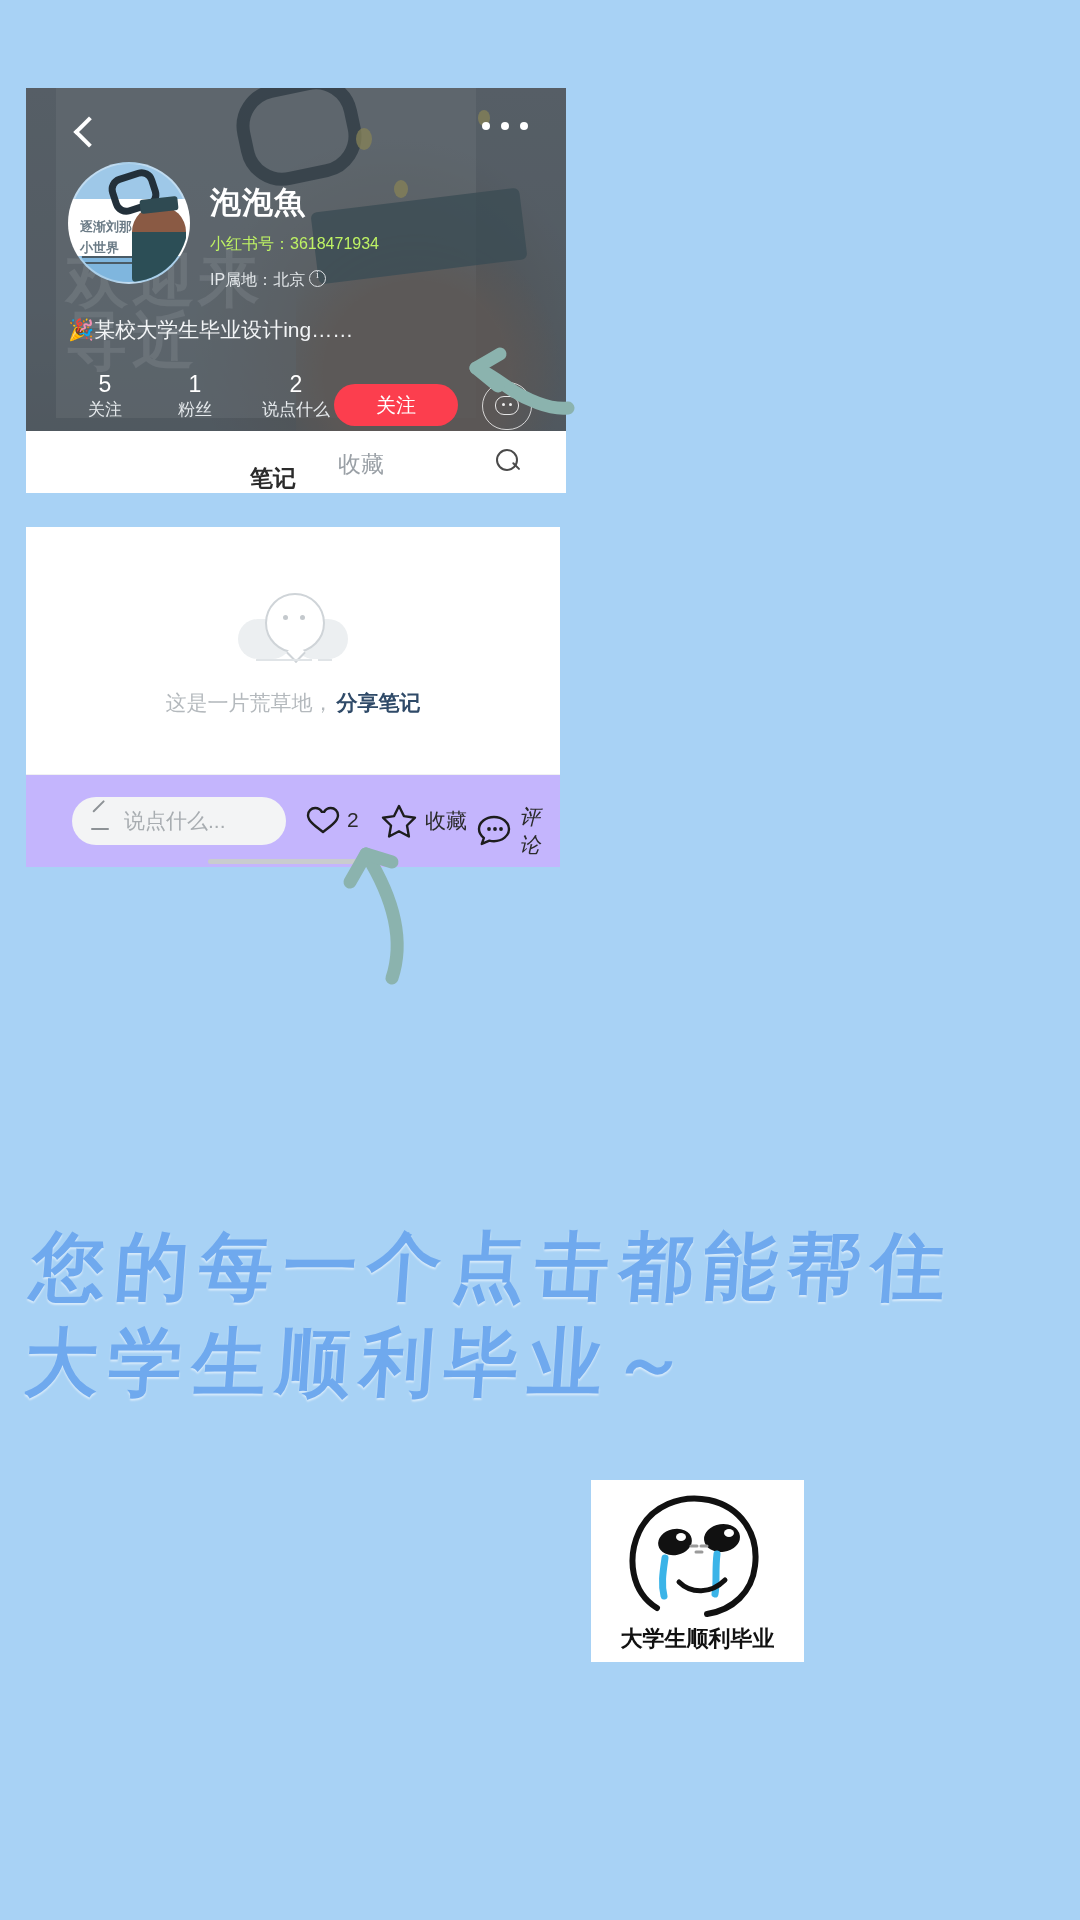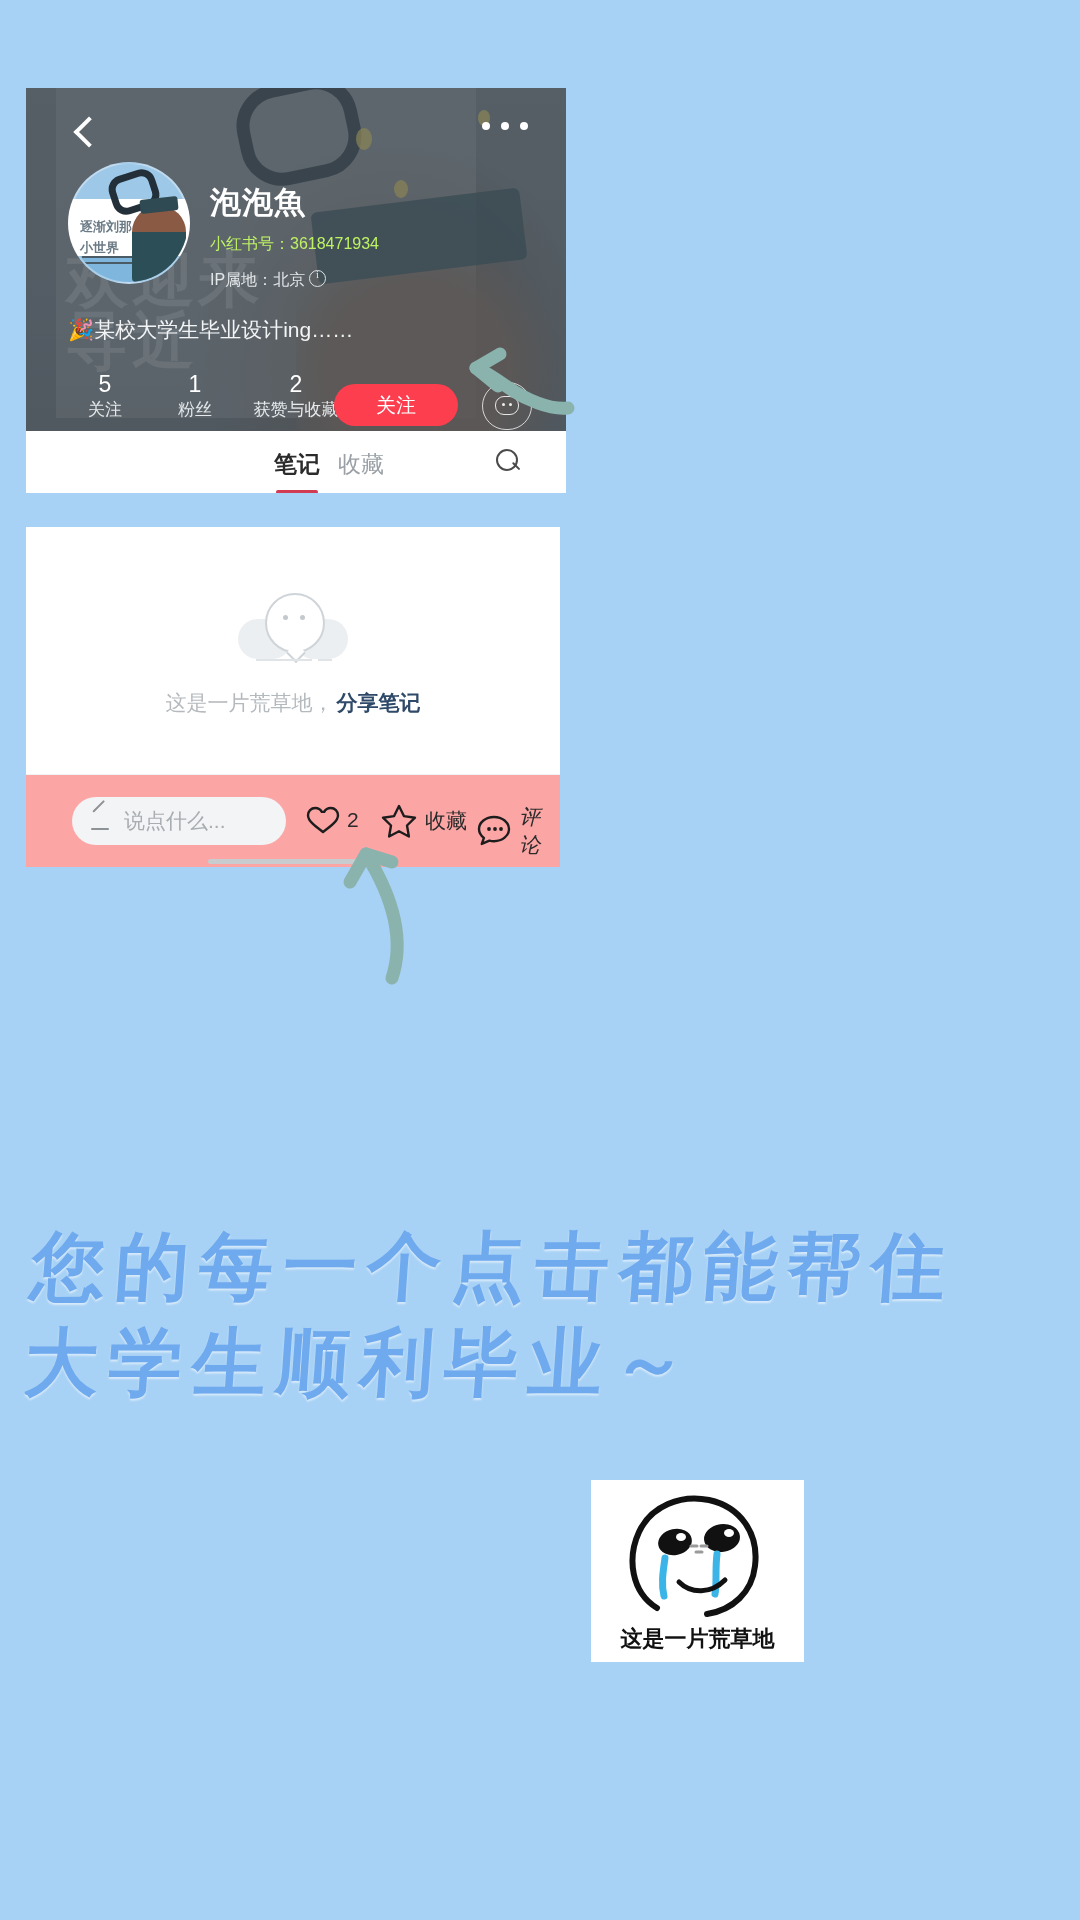--- a/index.html
+++ b/index.html
@@ -128,21 +128,21 @@
     display:flex;align-items:center;
   }
   .tab{
     font-size:23px;color:#9aa0a6;cursor:pointer;position:relative;padding-bottom:2px;
   }
   .tab.active{color:#2b2b2b;font-weight:700;}
   .tab.active:after{
     content:"";position:absolute;left:50%;transform:translateX(-50%);bottom:-12px;
     width:42px;height:4px;border-radius:2px;background:#d13c52;
   }
-  .tab-notes{position:absolute;left:224px;top:18px;margin-left:24px;}
+  .tab-notes{position:absolute;left:224px;top:32px;}
   .tab-fav{position:absolute;left:312px;top:18px;}
   .search-icon{position:absolute;right:44px;top:18px;width:26px;height:26px;cursor:pointer;}
   .search-icon .c{position:absolute;left:0;top:0;width:18px;height:18px;border:2.4px solid #4a4a4a;border-radius:50%;}
   .search-icon .h{position:absolute;left:15px;top:16px;width:10px;height:2.4px;background:#4a4a4a;transform:rotate(45deg);border-radius:2px;}
 
   
   .shot-notes{
     position:absolute;left:26px;top:527px;width:534px;height:340px;background:#fff;
   }
   .empty{
@@ -160,21 +160,21 @@
     border-right:2px solid #cfd4d8;border-bottom:2px solid #cfd4d8;transform:rotate(45deg);
   }
   .empty-ico .e1,.empty-ico .e2{position:absolute;top:30px;width:5px;height:5px;border-radius:50%;background:#c4c9cd;}
   .empty-ico .e1{left:45px;} .empty-ico .e2{left:62px;}
   .empty-ico .gl{position:absolute;left:18px;top:74px;width:56px;height:2px;background:#e0e4e7;}
   .empty-ico .gl2{position:absolute;left:80px;top:74px;width:14px;height:2px;background:#e0e4e7;}
   .empty-txt{font-size:21px;color:#b4b9bd;margin-top:24px;}
   .empty-txt .link{color:#2f4a68;font-weight:700;margin-left:3px;}
 
   .actionbar{
-    position:absolute;left:0;bottom:0;width:100%;height:92px;background:#fca5a5;
+    position:absolute;left:0;bottom:0;width:100%;height:92px;background:#c4b5fd;
     border-top:1px solid #f0f1f2;display:flex;align-items:center;
   }
   .comment-box{
     position:absolute;left:46px;top:22px;width:214px;height:48px;border-radius:24px;
     background:#f3f4f5;display:flex;align-items:center;cursor:text;
   }
   .pencil{position:relative;width:24px;height:24px;margin-left:18px;}
   .pencil .pb{position:absolute;left:3px;top:2px;width:16px;height:2px;background:#8d9296;transform:rotate(-45deg);transform-origin:left;border-radius:1px;}
   .pencil .pu{position:absolute;left:1px;bottom:3px;width:18px;height:2px;background:#8d9296;border-radius:1px;}
   .comment-ph{margin-left:10px;color:#a8adb1;font-size:21px;}
@@ -261,21 +261,21 @@
     <div class="stat">
       <div class="n">5</div>
       <div class="l">关注</div>
     </div>
     <div class="stat">
       <div class="n">1</div>
       <div class="l">粉丝</div>
     </div>
     <div class="stat wide">
       <div class="n">2</div>
-      <div class="l">获赞与收藏</div>
+      <div class="l">说点什么</div>
     </div>
   </div>
 
   <div class="follow-btn">关注</div>
   <div class="msg-btn">
     <span class="d1"></span>
     <span class="d2"></span>
   </div>
 
   <div class="tabbar">
@@ -373,14 +373,14 @@
       <ellipse cx="84" cy="62" rx="17" ry="13" fill="#111" transform="rotate(-12 84 62)"></ellipse>
       <ellipse cx="131" cy="58" rx="18" ry="14" fill="#111" transform="rotate(-8 131 58)"></ellipse>
       <ellipse cx="90" cy="57" rx="5" ry="4" fill="#fff"></ellipse>
       <ellipse cx="138" cy="53" rx="5" ry="4" fill="#fff"></ellipse>
       <path d="M74 78 C72 92 70 104 73 116" fill="none" stroke="#3bb4e8" stroke-width="7" stroke-linecap="round"></path>
       <path d="M126 74 C124 90 126 104 124 114" fill="none" stroke="#3bb4e8" stroke-width="7" stroke-linecap="round"></path>
       <path d="M88 102 C100 114 120 114 134 100" fill="none" stroke="#111" stroke-width="5" stroke-linecap="round"></path>
       <path d="M100 66 l6 0 M110 66 l6 0 M105 72 l6 0" stroke="#9a9a9a" stroke-width="3" stroke-linecap="round"></path>
     </svg>
   </div>
-  <div class="meme-cap">这是一片荒草地</div>
+  <div class="meme-cap">大学生顺利毕业</div>
 </div>
 
 </body></html>

